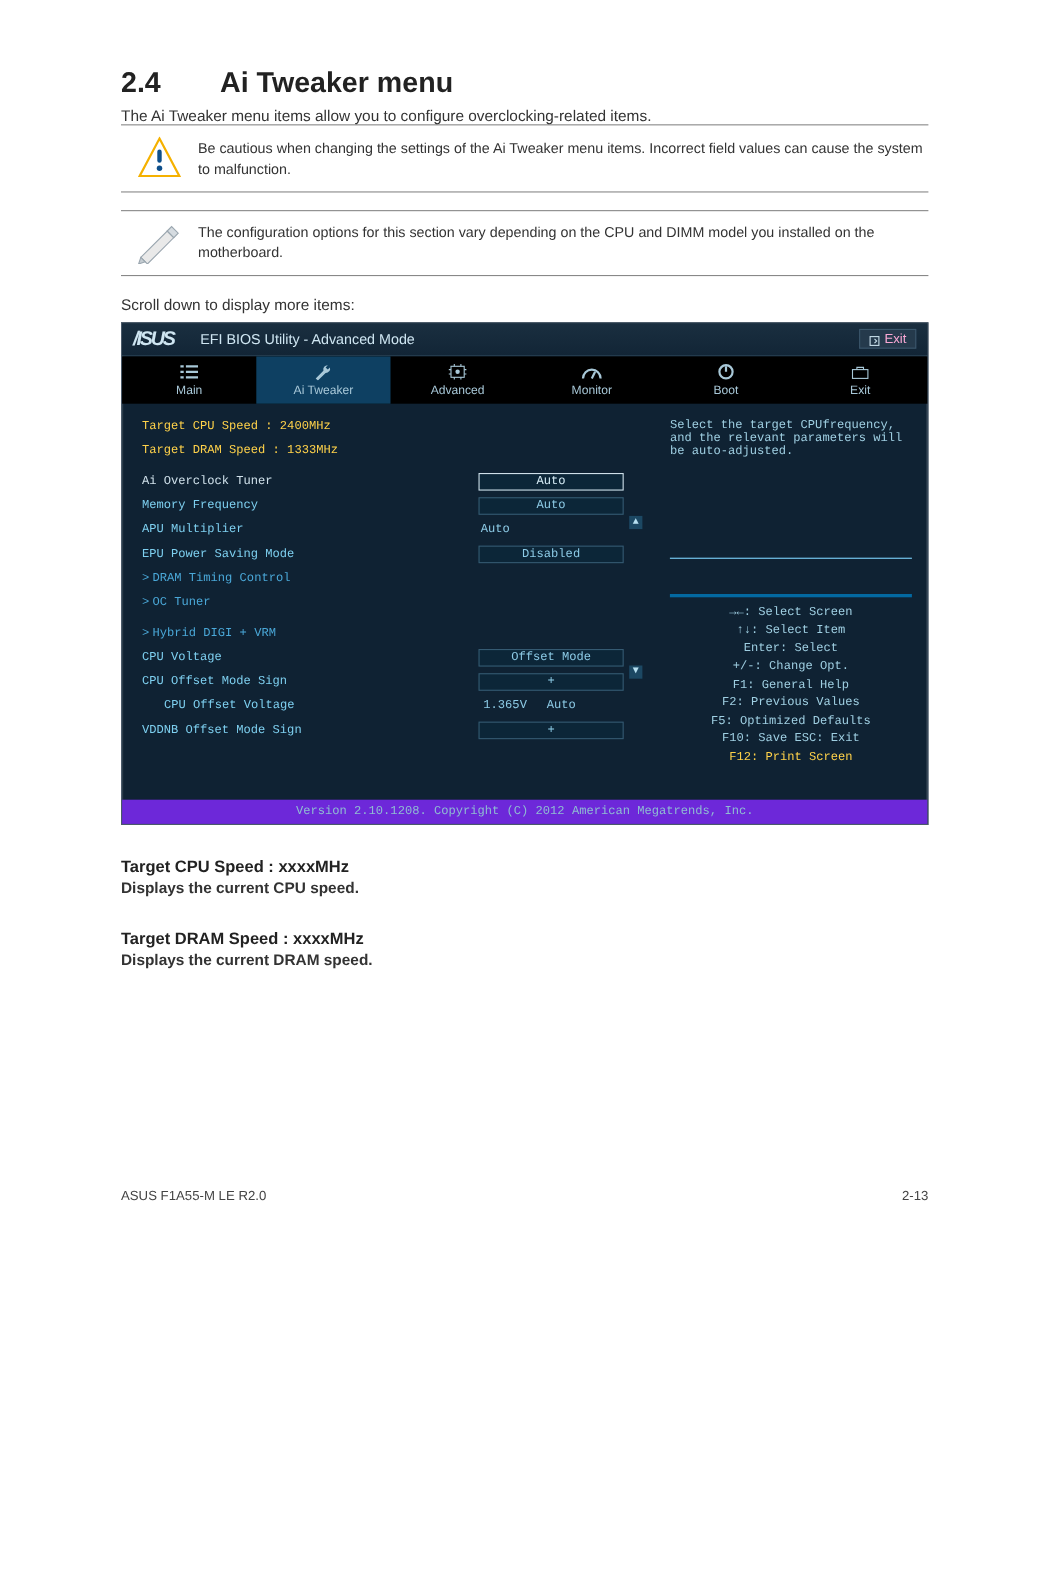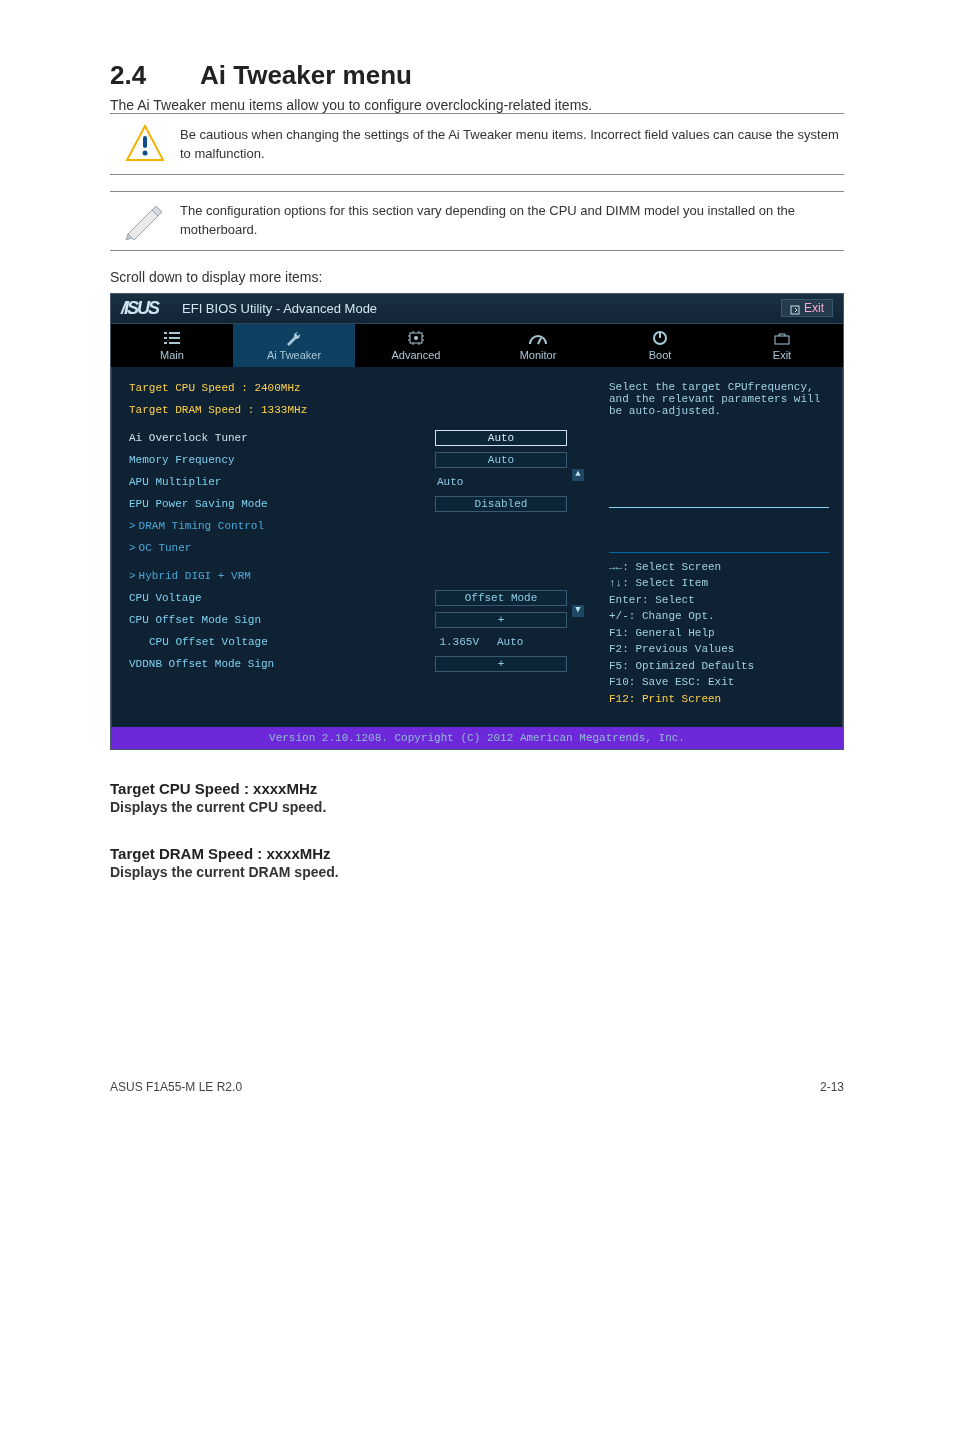--- a/index.html
+++ b/index.html
@@ -105,21 +105,21 @@
     padding: 4px 10px 14px 18px;
     position:relative;
   }
   .bios-right {
     width: 220px;
     padding: 14px 14px;
     font-size:11px;
     color:#9fcfe2;
   }
   .help-top { border-bottom:1px solid #7dd3fc; padding-bottom:90px; margin-bottom:8px; }
-  .help-list { line-height:1.5; border-top:1px solid #0369a1; padding-top:6px; margin-top:44px;}
+  .help-list { line-height:1.5; border-top:3px solid #0369a1; padding-top:6px; margin-top:32px;text-align:center;}
   .help-list .hl { color:#ffd24a; }
   .row {
     display:flex;
     align-items:center;
     height:22px;
   }
   .row .lbl { flex:1; }
   .row .lbl.yellow { color:#ffd24a; }
   .row.link { color:#4aa8d8; }
   .row.link .chev { color:#4aa8d8; margin-right:3px; }

